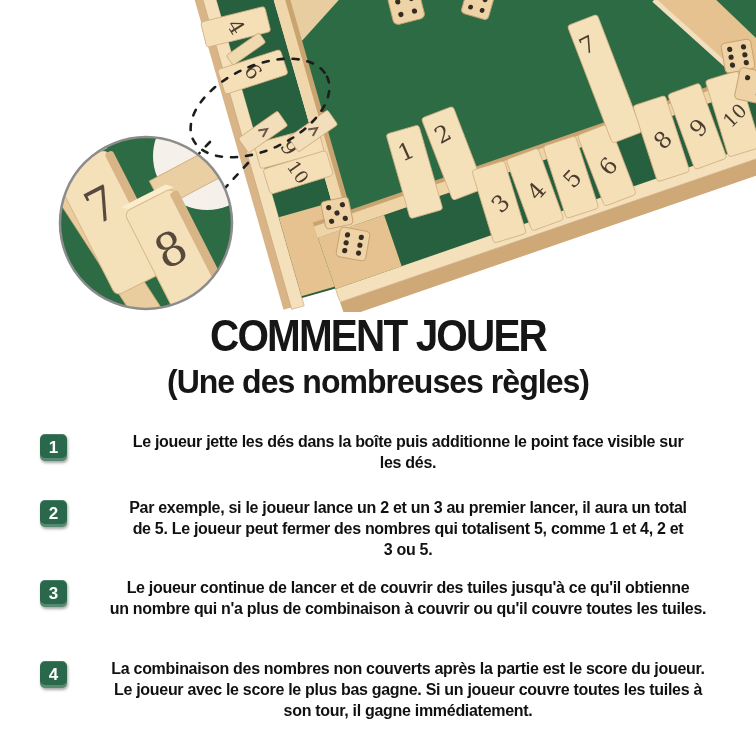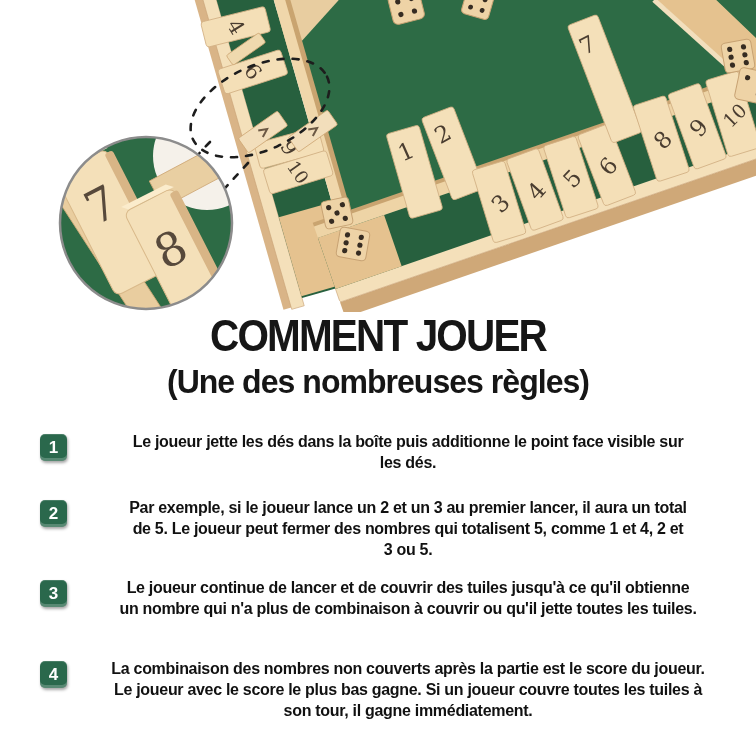--- a/index.html
+++ b/index.html
@@ -240,21 +240,21 @@
   </div>
   <div class="step step-2">
     <span class="badge">2</span>
     <p>Par exemple, si le joueur lance un 2 et un 3 au premier lancer, il aura un total
 de 5. Le joueur peut fermer des nombres qui totalisent 5, comme 1 et 4, 2 et
 3 ou 5.</p>
   </div>
   <div class="step step-3">
     <span class="badge">3</span>
     <p>Le joueur continue de lancer et de couvrir des tuiles jusqu'à ce qu'il obtienne
-un nombre qui n'a plus de combinaison à couvrir ou qu'il jette toutes les tuiles.</p>
+un nombre qui n'a plus de combinaison à couvrir ou qu'il couvre toutes les tuiles.</p>
   </div>
   <div class="step step-4">
     <span class="badge">4</span>
     <p>La combinaison des nombres non couverts après la partie est le score du joueur.
 Le joueur avec le score le plus bas gagne. Si un joueur couvre toutes les tuiles à
 son tour, il gagne immédiatement.</p>
   </div>
 </div>
 
 </body></html>

